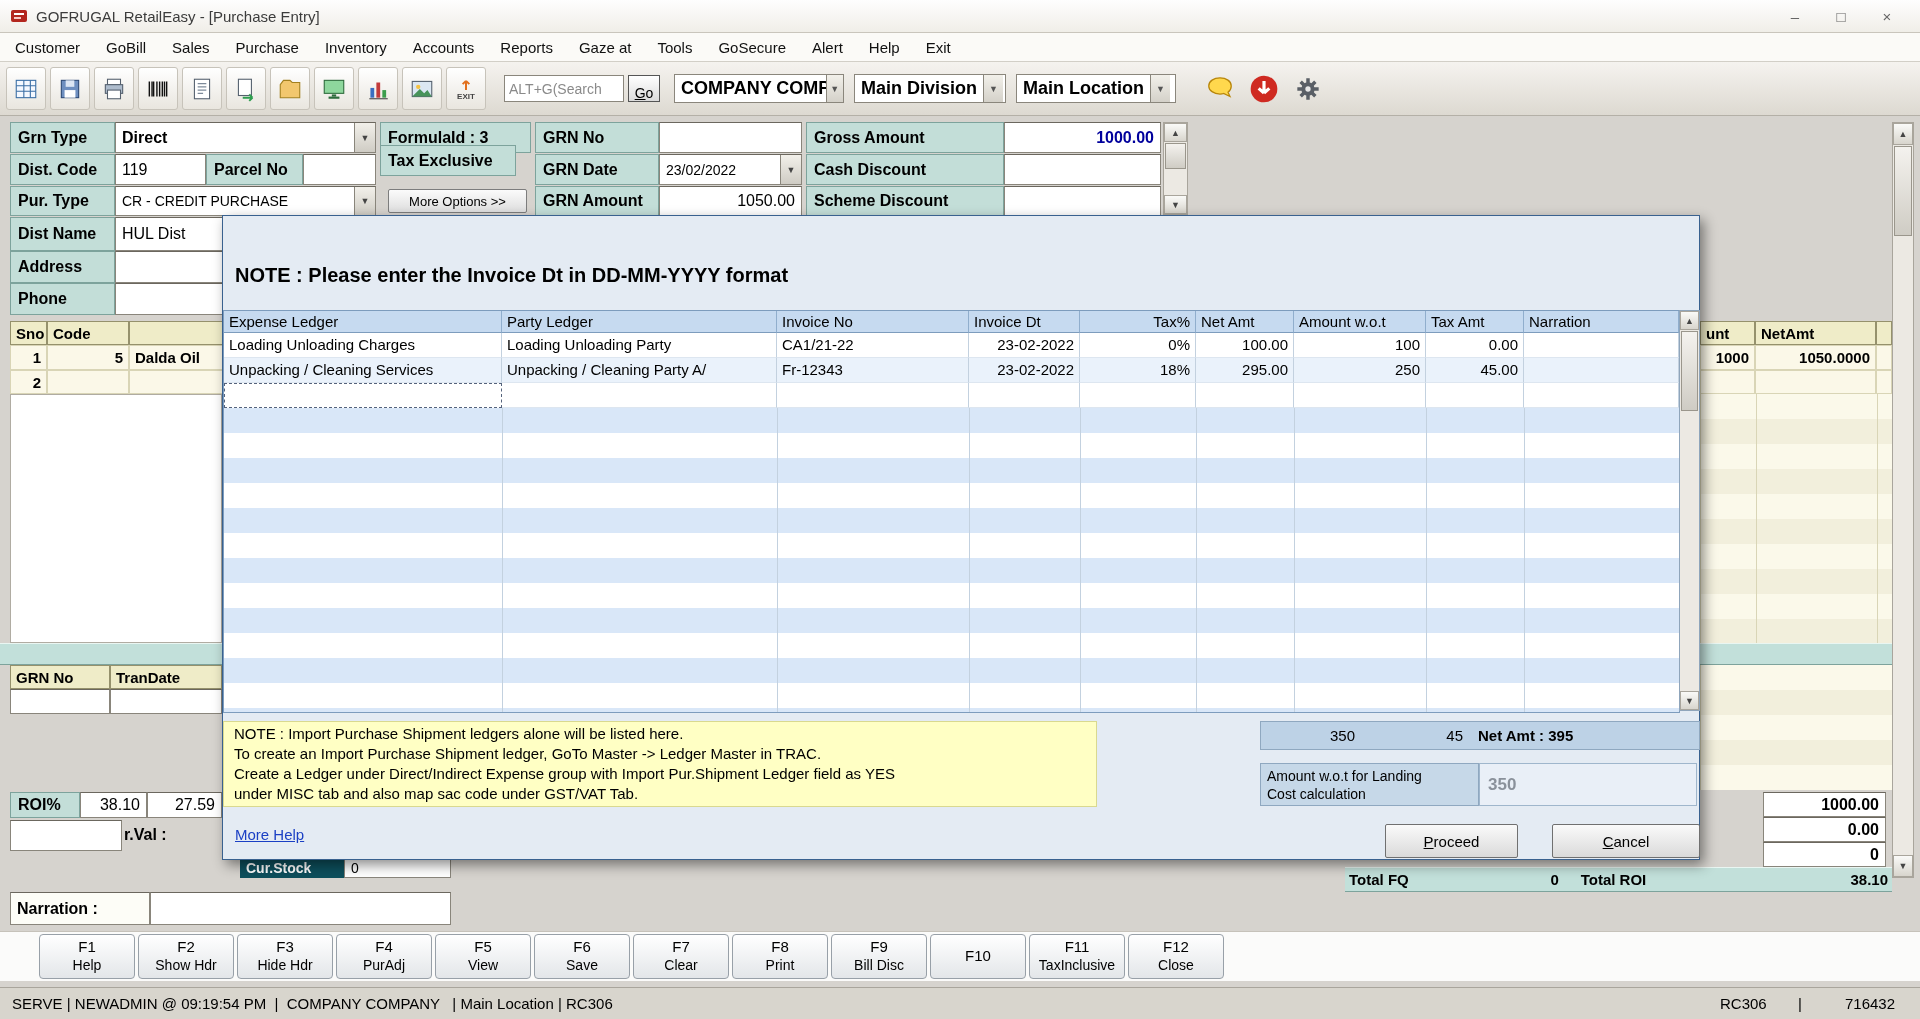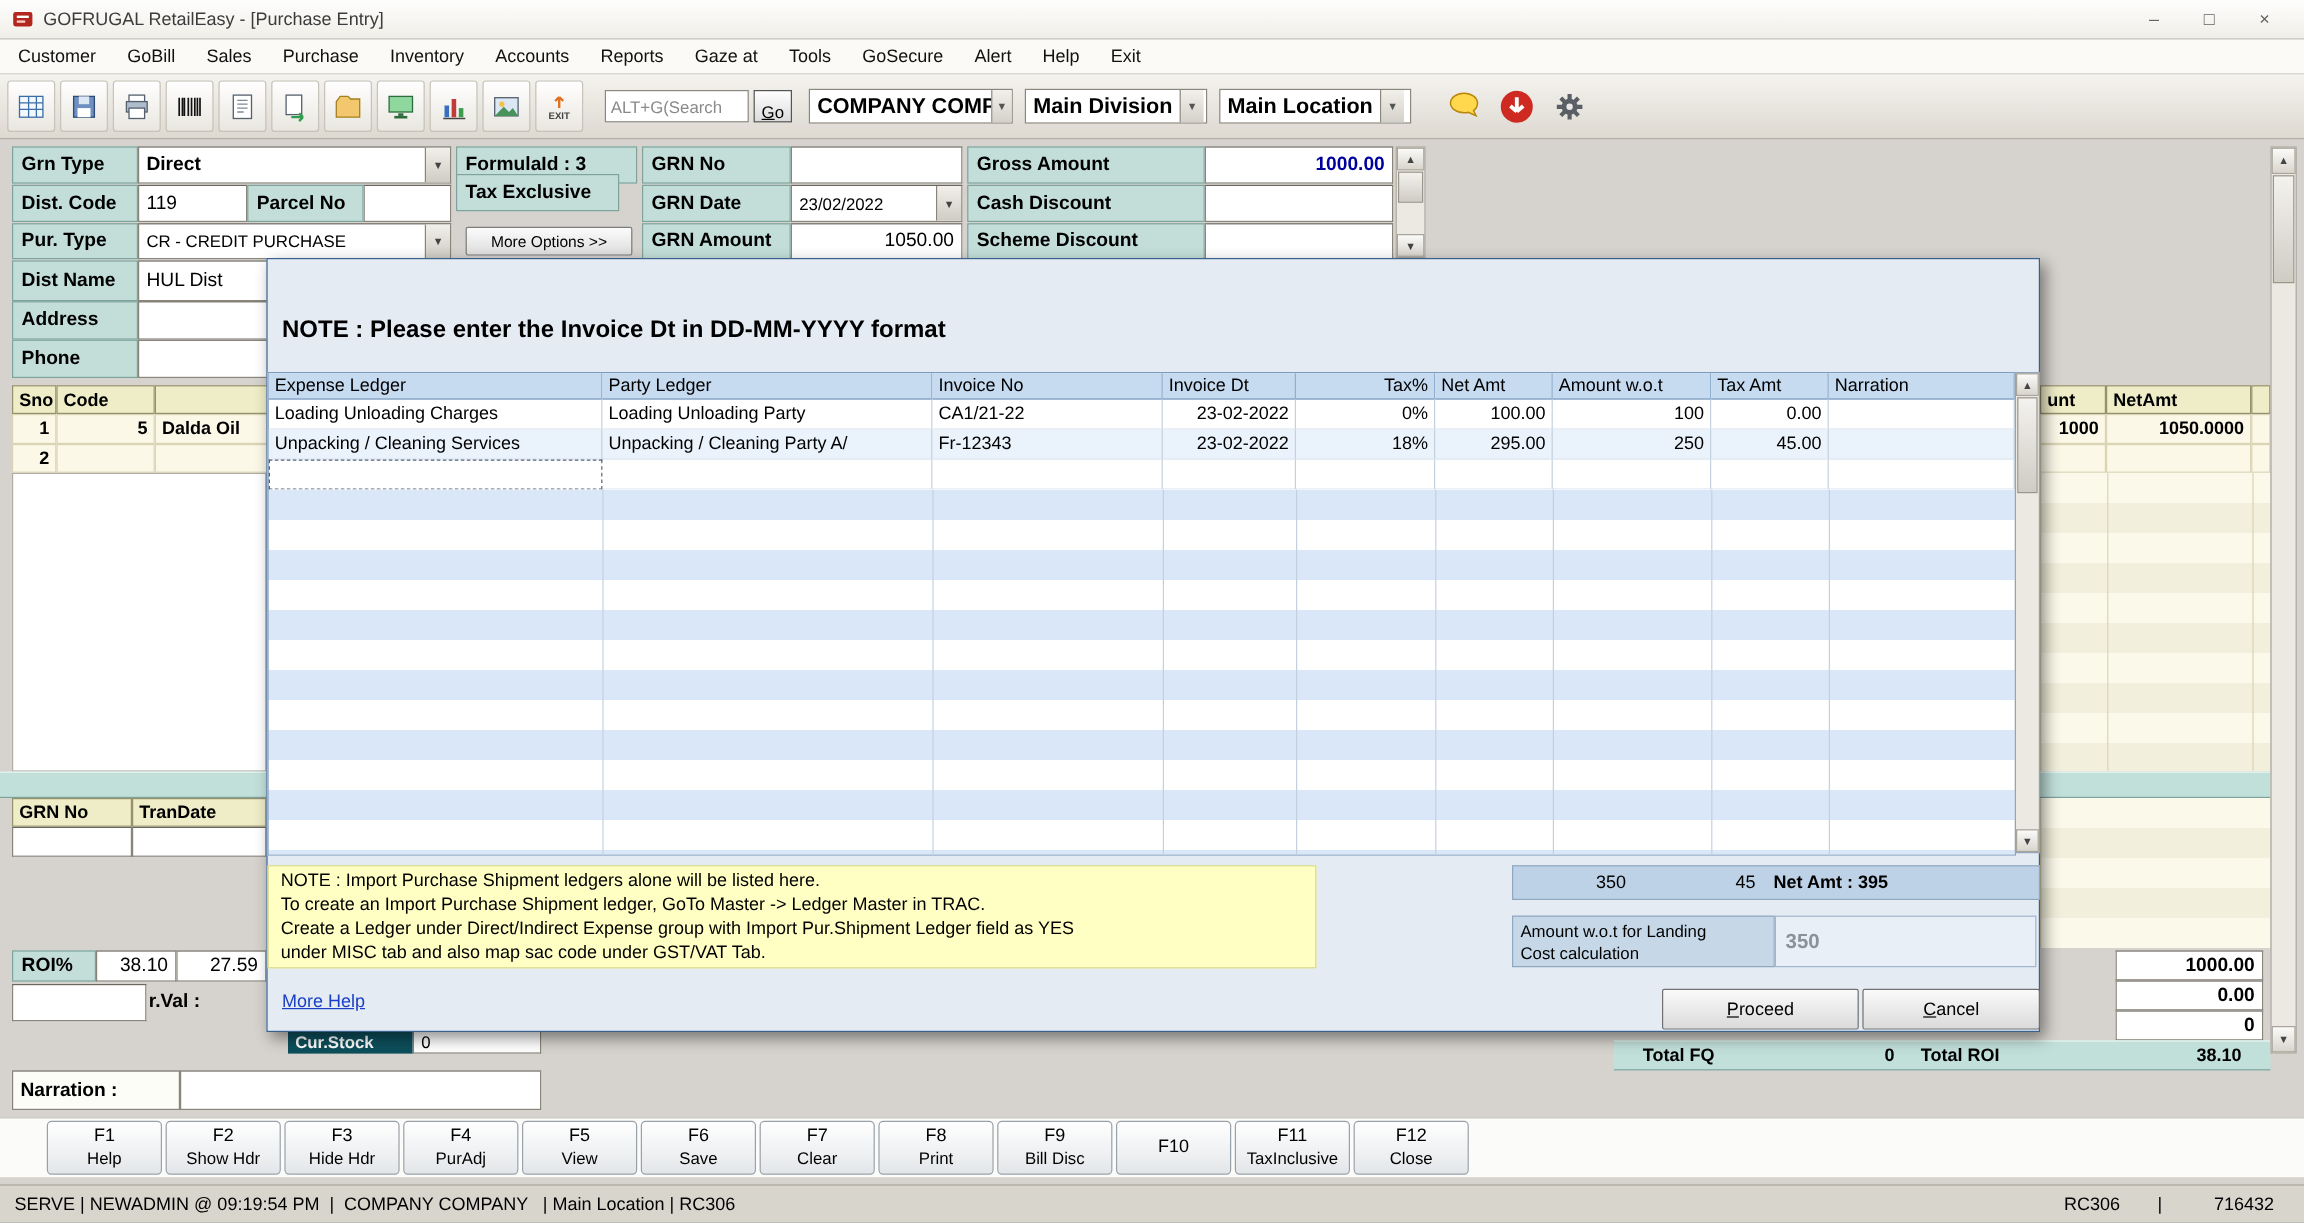--- a/index.html
+++ b/index.html
@@ -305,21 +305,21 @@
   <div class="abs fld fr" style="left:80px;top:792px;width:67px;height:26px">38.10</div>
   <div class="abs fld fr" style="left:147px;top:792px;width:75px;height:26px">27.59</div>
   <div class="abs fld" style="left:10px;top:820px;width:112px;height:31px"></div>
   <span class="abs" style="left:124px;top:826px;font-weight:bold;font-size:16px">r.Val :</span>
   <div class="abs" style="left:240px;top:857px;width:104px;height:21px;background:#0d4f5c;color:#fff;font-weight:bold;font-size:14px;display:flex;align-items:center;padding:0 6px">Cur.Stock</div>
   <div class="abs fld" style="left:344px;top:857px;width:107px;height:21px;font-size:14px">0</div>
 
   <div class="abs fld fr" style="left:1763px;top:792px;width:123px;height:25px;font-weight:bold">1000.00</div>
   <div class="abs fld fr" style="left:1763px;top:817px;width:123px;height:25px;font-weight:bold">0.00</div>
   <div class="abs fld fr" style="left:1763px;top:842px;width:123px;height:25px;font-weight:bold">0</div>
-  <div class="abs tealband" style="left:1345px;top:867px;width:547px;height:25px;display:flex;align-items:center;padding:0 24px">
+  <div class="abs tealband" style="left:1345px;top:867px;width:547px;height:25px;display:flex;align-items:center;padding:0 4px">
     <span style="font-weight:bold">Total FQ</span>
     <span style="width:150px;text-align:right;font-weight:bold">0</span>
     <span style="margin-left:22px;font-weight:bold">Total ROI</span>
     <span style="flex:1;text-align:right;font-weight:bold">38.10</span>
   </div>
 
   <div class="abs fld" style="left:10px;top:892px;width:140px;height:33px;font-weight:bold;background:#fdfdf7">Narration :</div>
   <input class="abs fld" style="left: 150px; top: 892px; width: 301px; height: 33px;">
 
   <div class="abs sb" style="left:1892px;top:122px;width:22px;height:756px">
@@ -408,21 +408,21 @@
     </div>
 
     <a class="morehelp">More Help</a>
 
     <div class="landlbl">
       <div>Amount w.o.t for Landing</div>
       <div>Cost calculation</div>
     </div>
     <div class="landval">350</div>
 
-    <button class="mbtn" style="left:1162px;width:164px">
+    <button class="mbtn" style="left:1162px;width:133px">
         <span class="ulf">Proceed</span>
       </button>
     <button class="mbtn" style="left:1329px;width:148px">
         <span class="ulf">Cancel</span>
       </button>
   </div>
 
   <div class="abs fkeybar">
     <div class="fkey">
         <span class="k">F1</span>

